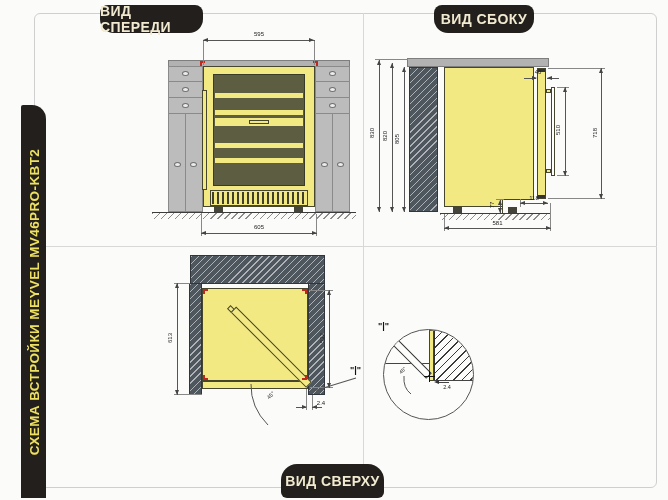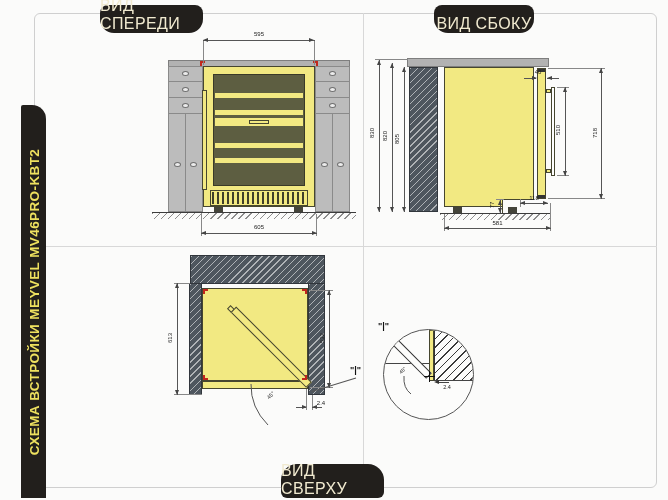--- a/index.html
+++ b/index.html
@@ -18,22 +18,22 @@
   .tu{position:absolute;width:0;height:0;border-left:2px solid transparent;border-right:2px solid transparent;border-bottom:5px solid #444}
   .td{position:absolute;width:0;height:0;border-left:2px solid transparent;border-right:2px solid transparent;border-top:5px solid #444}
   .yellow{position:absolute;background:#f2e982;border:1px solid #46462f}
   .hatchdark{position:absolute;background-color:#4e565e;border:1px solid #31363c;
      background-image:repeating-linear-gradient(135deg,rgba(255,255,255,.55) 0 1px,transparent 1px 5px)}
   .ground{position:absolute;border-top:1px solid #3c3c3c;
      background-image:repeating-linear-gradient(135deg,#8d8d8d 0 1px,transparent 1px 5px)}
   .panel{position:absolute;background:#bcbcbc;border:1px solid #8a8a8a}
   .pline{position:absolute;background:#8a8a8a}
   .knob{position:absolute;width:7px;height:5px;background:#ececec;border:1px solid #6f6f6f;border-radius:50%}
-  .badge{position:absolute;background:#221f1c;color:#f1ead0;font-weight:normal;font-size:16px;
-     display:flex;align-items:flex-end;justify-content:center;letter-spacing:.4px;z-index:6}
+  .badge{position:absolute;background:#221f1c;color:#f1ead0;font-weight:bold;font-size:14px;
+     display:flex;align-items:center;justify-content:center;letter-spacing:.4px;z-index:6}
   .sidebar{position:absolute;background:#221f1c;border-radius:2px 14px 0 0;z-index:6}
   .sidebar span{position:absolute;left:50%;top:50%;transform:translate(-50%,-50%) rotate(-90deg);
      white-space:nowrap;color:#eee15f;font-weight:bold;font-size:13.5px;letter-spacing:.4px}
   .frame{position:absolute;border:1px solid #cfcfcf;border-radius:6px}
   .divider{position:absolute;background:#d8d8d8}
   .glass{position:absolute;background:#5d5e41;border:1px solid #3a3a28}
   .shelf{position:absolute;background:#f2e982}
   .foot{position:absolute;background:#44443a}
   .redL{position:absolute;width:5px;height:5px}
   .lead{position:absolute;height:1px;background:#555;transform-origin:left center}

